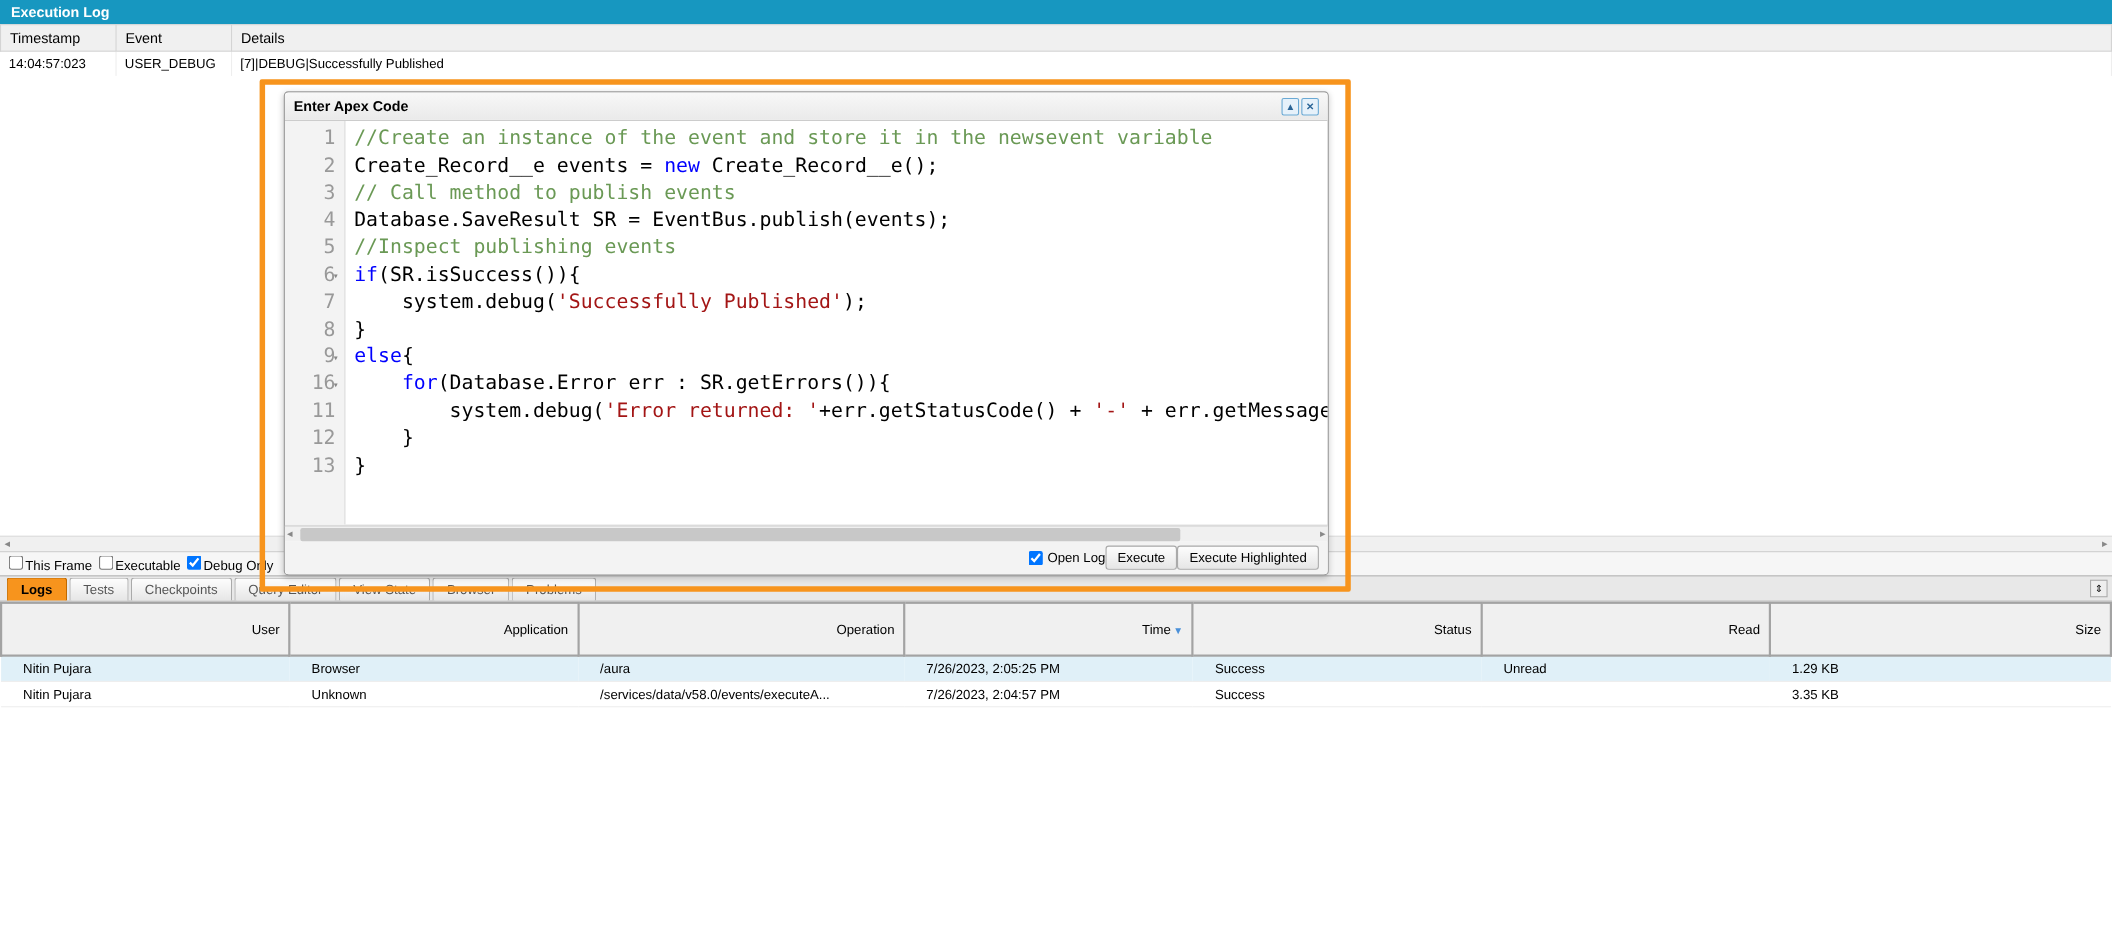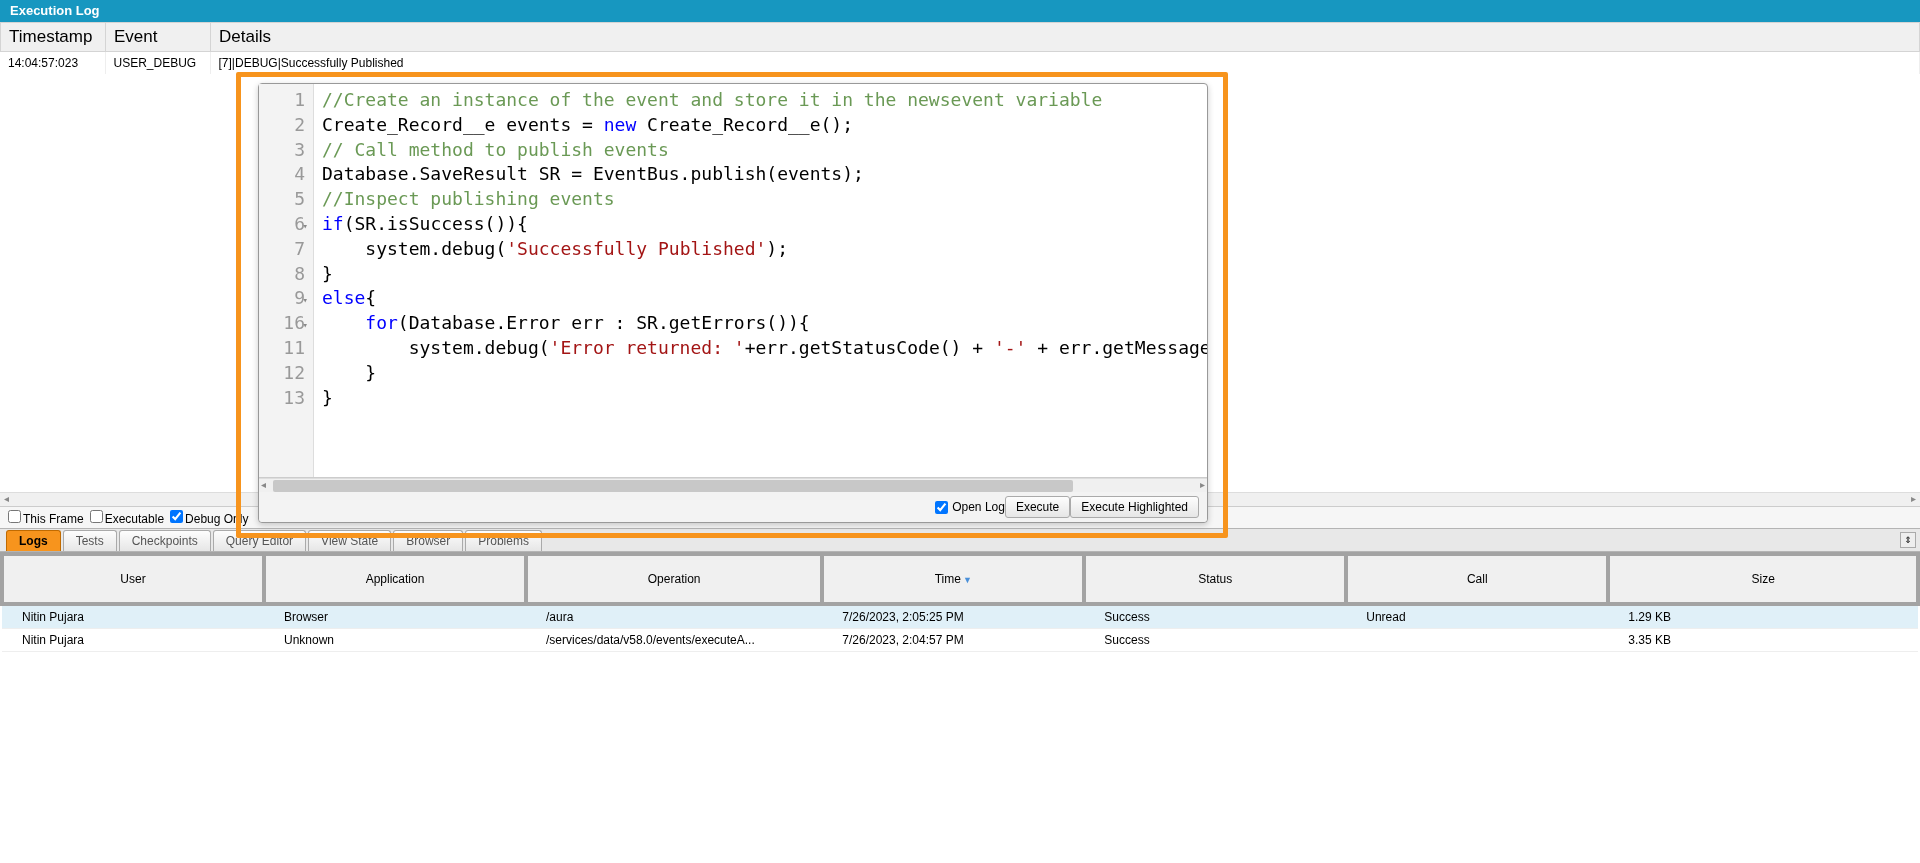--- a/index.html
+++ b/index.html
@@ -3,42 +3,42 @@
 <meta charset="utf-8">
 <style>
 * { box-sizing: border-box; margin: 0; padding: 0; }
 body { font-family: Arial, Helvetica, sans-serif; font-size: 12px; background: #fff; color: #000; overflow: hidden; width: 1920px; height: 863px; position: relative; }
 
 
 .exec-header { background: #1797c0; color: #fff; font-weight: bold; height: 22px; line-height: 22px; padding-left: 10px; font-size: 13px; }
 
 
 .log-table { width: 100%; border-collapse: collapse; }
-.log-table th { text-align: left; font-weight: normal; padding: 4px 8px; border: 1px solid #d4d4d4; background: #f0f0f0; height: 22px; font-size: 17px; }
+.log-table th { text-align: left; font-weight: normal; padding: 4px 8px; border: 1px solid #d4d4d4; background: #f0f0f0; height: 22px; font-size: 13px; }
 .log-table td { padding: 4px 8px; border-right: 1px solid #eee; height: 22px; margin-left: 44px; }
 .log-table th.timestamp-col { width: 105px; }
 .log-table th.event-col { width: 105px; }
 .log-body-wrap { height: 440px; overflow: hidden; position: relative; }
 .log-scroll-h { height: 14px; background: #f0f0f0; border-top: 1px solid #ddd; position: relative; }
 .log-scroll-h::before { content:"◂"; position:absolute; left:4px; top:0; font-size:10px; color:#888; }
 .log-scroll-h::after { content:"▸"; position:absolute; right:4px; top:0; font-size:10px; color:#888; }
 
 
 .filter-bar { height: 22px; background: #f6f6f6; border-top: 1px solid #ccc; padding: 2px 8px; display:flex; align-items:center; gap:6px; font-size:12px; }
 .filter-bar input[type=checkbox] { margin:0 2px 0 0; }
 
 
 .tabs { height: 24px; background: #e8e8e8; border-top: 1px solid #b4b4b4; border-bottom: 1px solid #b4b4b4; display:flex; align-items:flex-end; padding-left:6px; position:relative; }
 .tab { border:1px solid #aaa; border-bottom:none; background: linear-gradient(#fdfdfd,#e6e6e6); padding: 3px 12px; margin-right:2px; border-radius:3px 3px 0 0; font-size:12px; cursor:pointer; color:#555; }
 .tab.active { background: #f7941d; color:#000; font-weight:bold; border-color:#c06a00; }
 .tabs-right { position:absolute; right:4px; top:3px; width:16px; height:16px; border:1px solid #aaa; background:#eee; display:flex; align-items:center; justify-content:center; font-size:9px; cursor:pointer; }
 
 
 .logs-grid { width:100%; border-collapse: collapse; }
-.logs-grid th { text-align:center; font-weight:normal; background:#f0f0f0; border:4px solid #a3a3a3; padding:16px 8px; height:22px; font-size:12px; }
+.logs-grid th { text-align:right; font-weight:normal; background:#f0f0f0; border:2px solid #a3a3a3; padding:16px 8px; height:22px; font-size:12px; }
 .logs-grid td { padding:4px 20px; border-bottom:1px solid #eee; height:22px; }
 .logs-grid tr.selected td { background:#e0f0f8; }
 .sort-arrow { color:#4a90d9; font-size:9px; margin-left:2px; }
 .logs-grid th.col-user{width:220px;}
 .logs-grid th.col-app{width:220px;}
 .logs-grid th.col-op{width:220px;}
 .logs-grid th.col-time{width:220px;}
 .logs-grid th.col-status{width:220px;}
 .logs-grid th.col-read{width:220px;}
 .logs-grid th.col-size{width:260px;}
@@ -111,21 +111,21 @@
 </div>
 
 <table class="logs-grid">
   <thead>
     <tr>
       <th class="col-user">User</th>
       <th class="col-app">Application</th>
       <th class="col-op">Operation</th>
       <th class="col-time"><span>Time</span><span class="sort-arrow">▼</span></th>
       <th class="col-status">Status</th>
-      <th class="col-read">Call</th>
+      <th class="col-read">Read</th>
       <th class="col-size">Size</th>
     </tr>
   </thead>
   <tbody>
     <tr class="selected">
       <td>Nitin Pujara</td>
       <td>Browser</td>
       <td>/aura</td>
       <td>7/26/2023, 2:05:25 PM</td>
       <td>Success</td>
@@ -140,20 +140,27 @@
       <td>Success</td>
       <td></td>
       <td>3.35 KB</td>
     </tr>
   </tbody>
 </table>
 
 <div class="highlight-box"></div>
 
 <div class="apex-dialog">
+  <div class="apex-title">
+    <span>Enter Apex Code</span>
+    <div class="apex-title-icons">
+      <div class="ic">▲</div>
+      <div class="ic">✕</div>
+    </div>
+  </div>
   <div class="apex-body">
     <div class="gutter">
       <div class="gutter-line">1</div>
       <div class="gutter-line">2</div>
       <div class="gutter-line">3</div>
       <div class="gutter-line">4</div>
       <div class="gutter-line">5</div>
       <div class="gutter-line gutter-fold">6</div>
       <div class="gutter-line">7</div>
       <div class="gutter-line">8</div>

